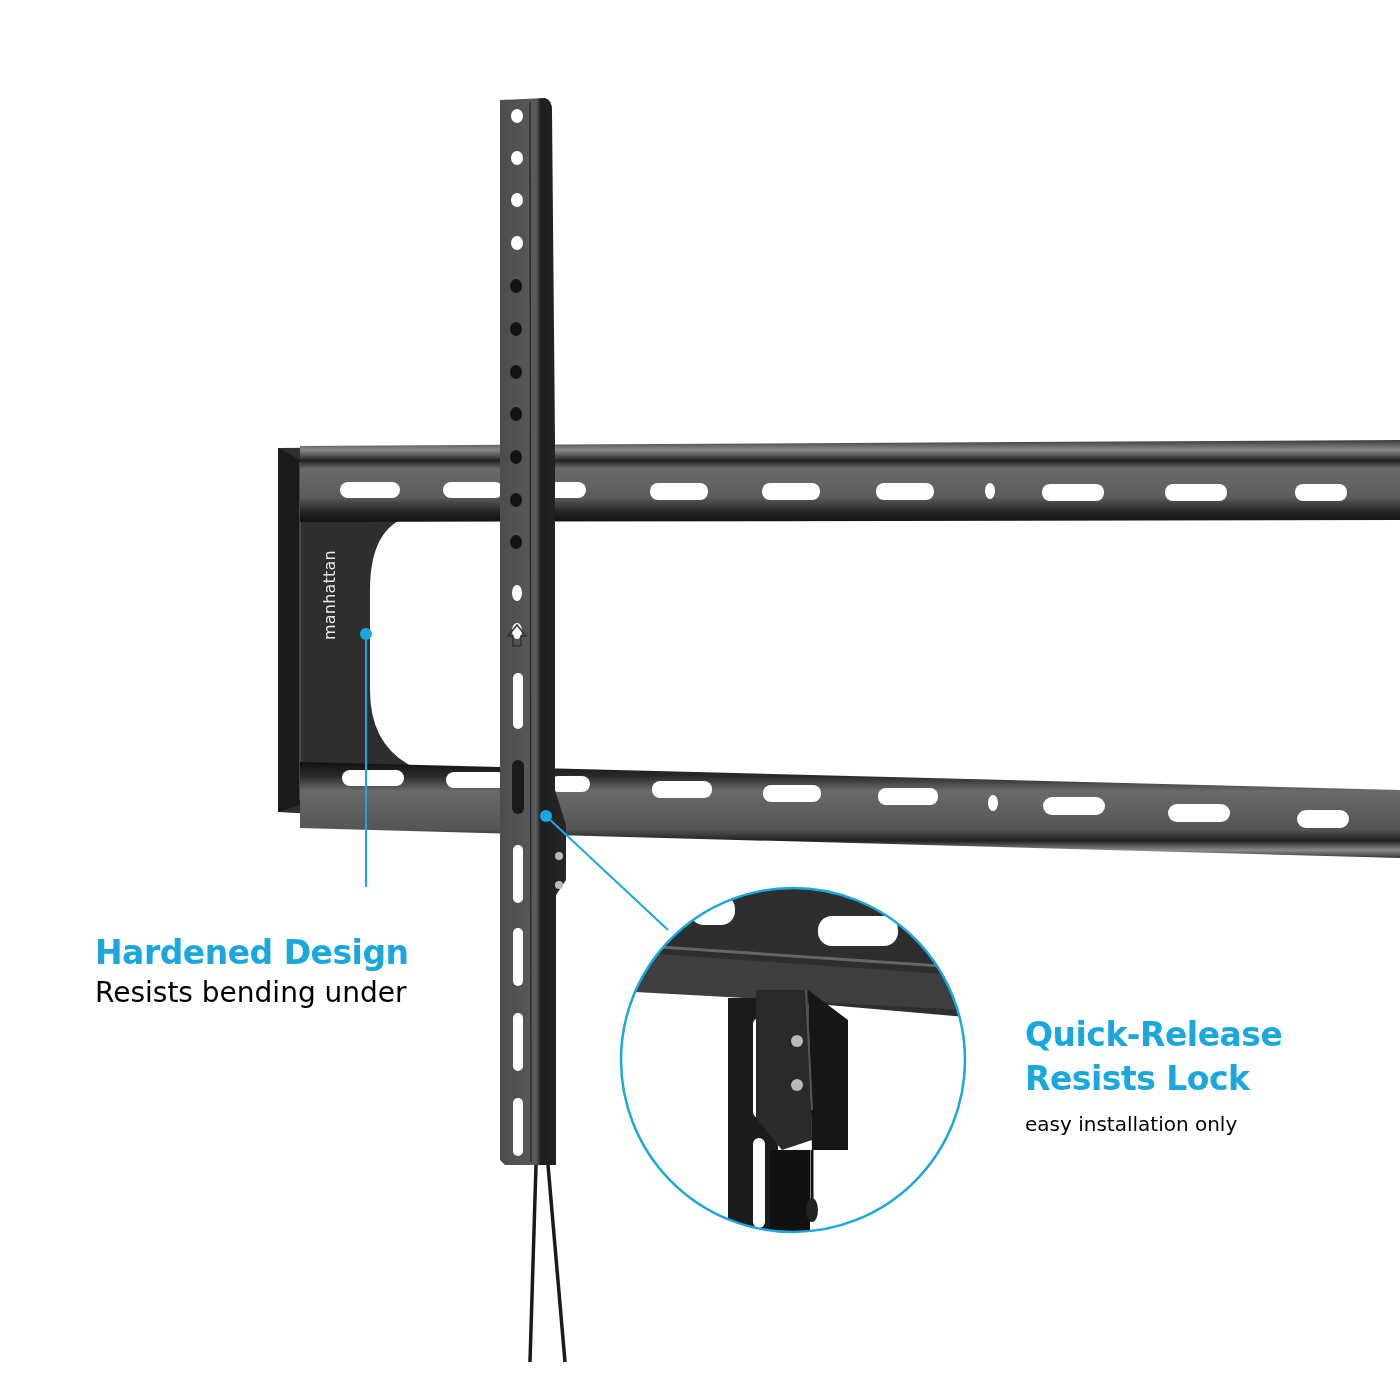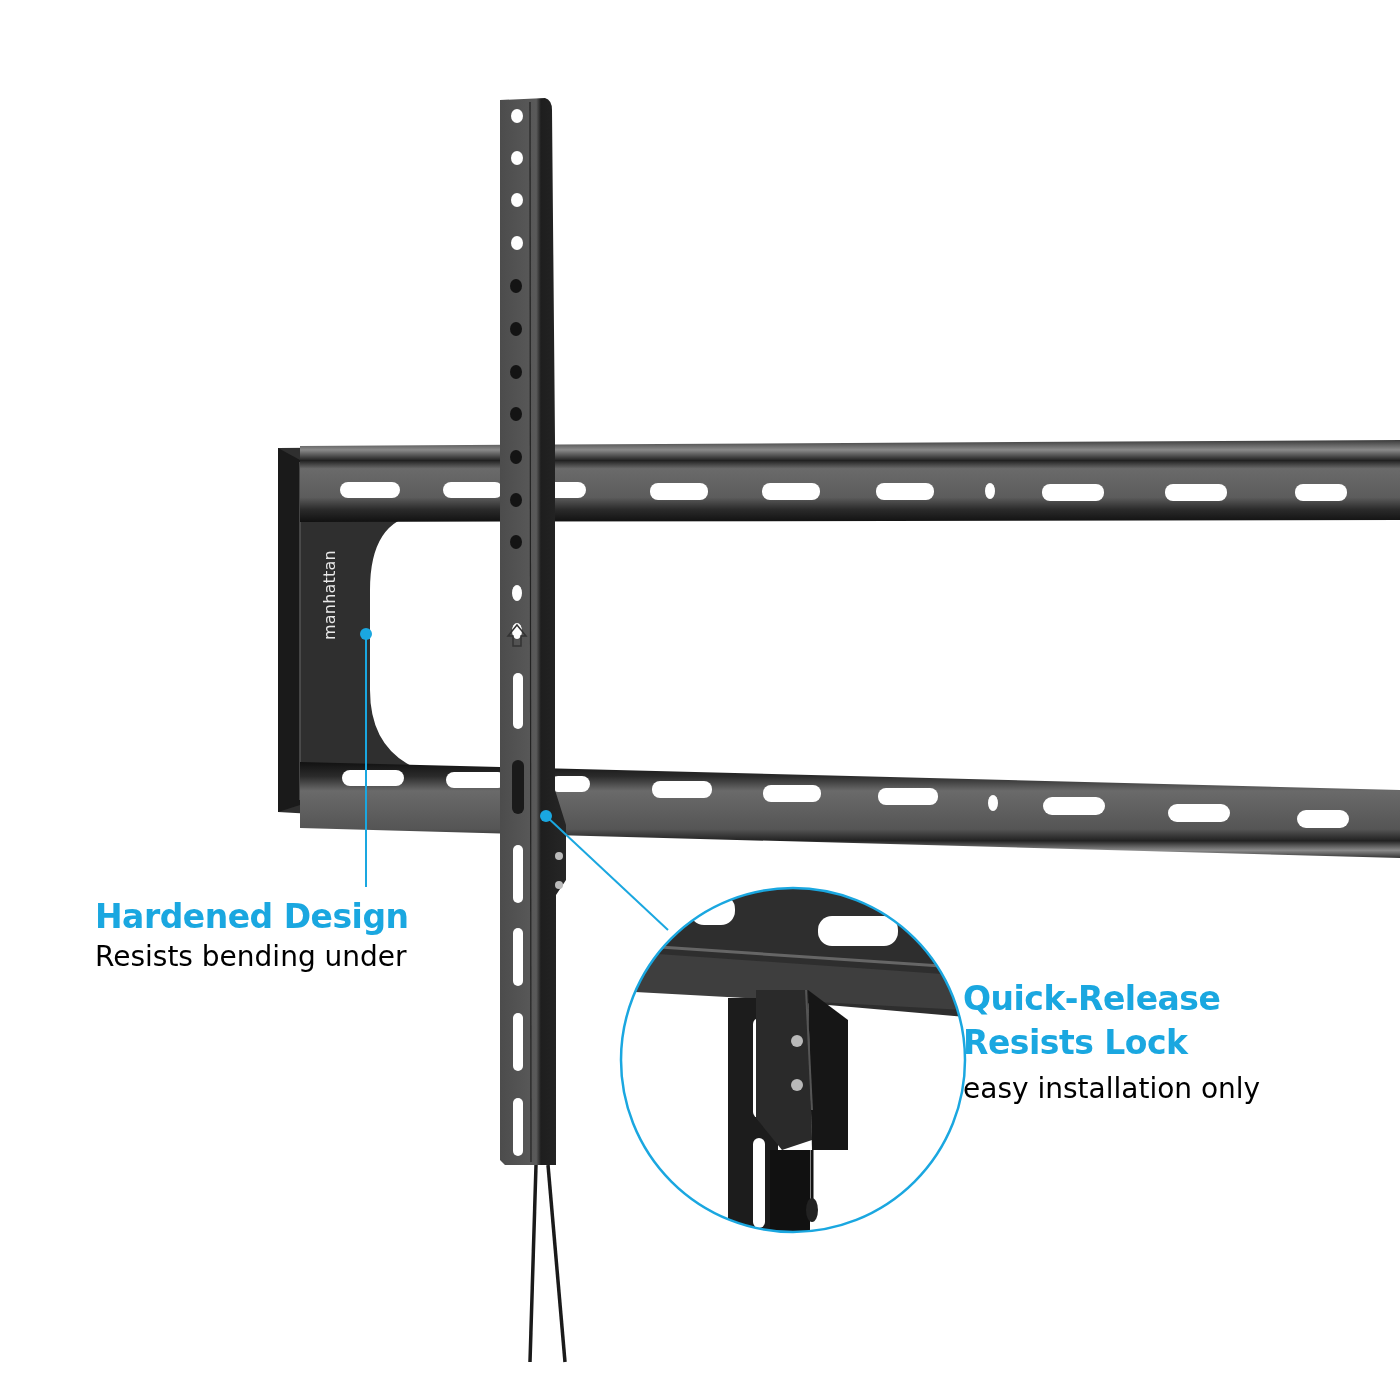--- a/index.html
+++ b/index.html
@@ -1,26 +1,26 @@
 <!DOCTYPE html>
 <html><head>
 <meta charset="utf-8">
 <style>
   html, body { margin: 0; padding: 0; background: #ffffff; }
   body { width: 1400px; height: 1400px; position: relative; overflow: hidden; font-family: "DejaVu Sans", "Liberation Sans", sans-serif; }
   .canvas { position: absolute; left: 0; top: 0; width: 1400px; height: 1400px; }
-  .callout { position: absolute; }
+  .callout { position: absolute; margin-top: 36px; }
   .callout-title { color: #1aa7e0; font-weight: bold; letter-spacing: -0.5px; line-height: 1.2; display: block; }
   .callout-desc { color: #000000; line-height: 1.25; display: block; }
   #hardened { left: 95px; top: 897px; width: 360px; }
   #hardened .callout-title { font-size: 33px; }
   #hardened .callout-desc { font-size: 28px; margin-top: 2px; }
-  #quick { left: 963px; top: 977px; width: 360px; }
+  #quick { left: 1025px; top: 977px; width: 360px; }
   #quick .callout-title { font-size: 33px; line-height: 44px; }
-  #quick .callout-desc { font-size: 28px; margin-top: 6px; line-height: 35px; }
+  #quick .callout-desc { font-size: 20px; margin-top: 6px; line-height: 35px; }
   .brand-logo { position: absolute; left: 320px; top: 640px; transform: rotate(-90deg); transform-origin: left top; color: #e8e8e8; font-size: 16px; letter-spacing: 0.2px; white-space: nowrap; }
 </style>
 </head>
 <body>
 
 <svg class="canvas" viewBox="0 0 1400 1400" xmlns="http://www.w3.org/2000/svg">
   <defs>
     <linearGradient id="railTop" x1="0" y1="0" x2="0" y2="1">
       <stop offset="0" stop-color="#3a3a3a"></stop>
       <stop offset="0.12" stop-color="#8a8a8a"></stop>

